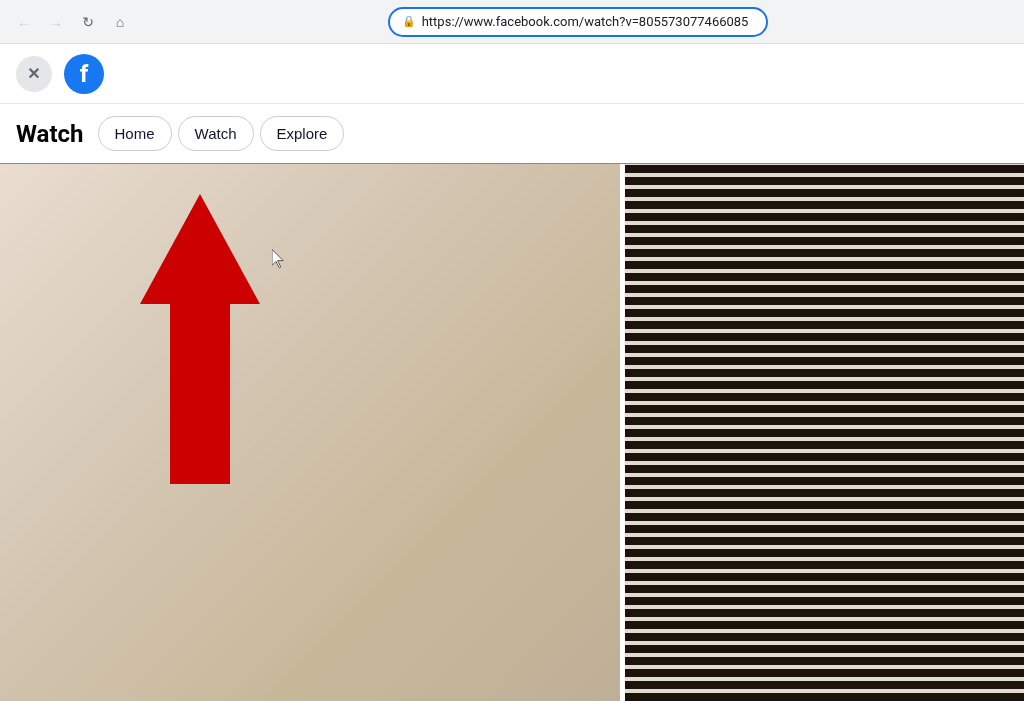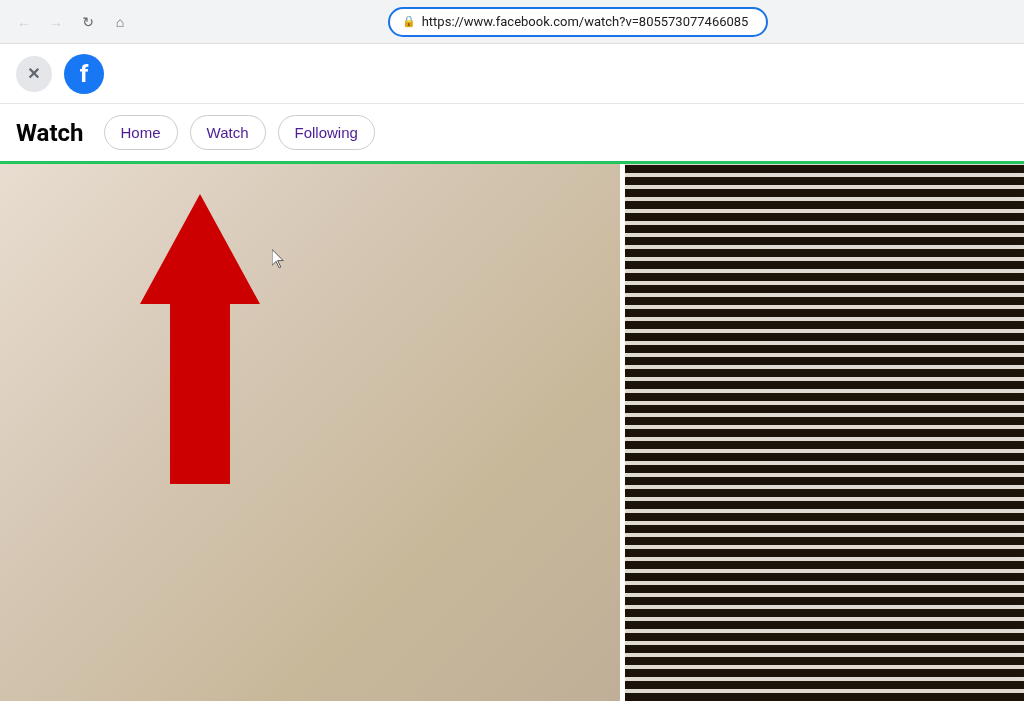--- a/index.html
+++ b/index.html
@@ -97,38 +97,38 @@
       font-size: 24px;
       font-weight: bold;
     }
 
     
     .watch-nav {
       background: #fff;
       padding: 12px 16px;
       display: flex;
       align-items: center;
-      gap: 12px;
-      border-bottom: 3px solid #22c55e;
+      gap: 6px;
+      border-bottom: 1px solid #22c55e;
       height: 60px;
     }
     .watch-title {
       font-size: 24px;
       font-weight: 700;
       color: #050505;
       margin-right: 8px;
     }
     .nav-pill {
       padding: 8px 16px;
       border-radius: 20px;
       border: 1px solid #ccc;
       background: #fff;
       cursor: pointer;
       font-size: 15px;
-      color: #4c1d95;
+      color: #0f172a;
       font-weight: 500;
     }
 
     
     .content-area {
       position: relative;
       width: 1024px;
       height: calc(701px - 44px - 60px - 60px);
       overflow: hidden;
       background: #fff;
@@ -215,21 +215,21 @@
   <button class="close-btn">✕</button>
   <div class="fb-logo">
     <span>f</span>
   </div>
 </div>
 
 <div class="watch-nav">
   <span class="watch-title">Watch</span>
   <button class="nav-pill">Home</button>
   <button class="nav-pill">Watch</button>
-  <button class="nav-pill">Following</button>
+  <button class="nav-pill">Explore</button>
 </div>
 
 <div class="content-area">
 
   <div class="video-left"></div>
 
   <div class="video-right">
     <div class="stripe-container">
       <div class="stripe-bg"></div>
     </div>

